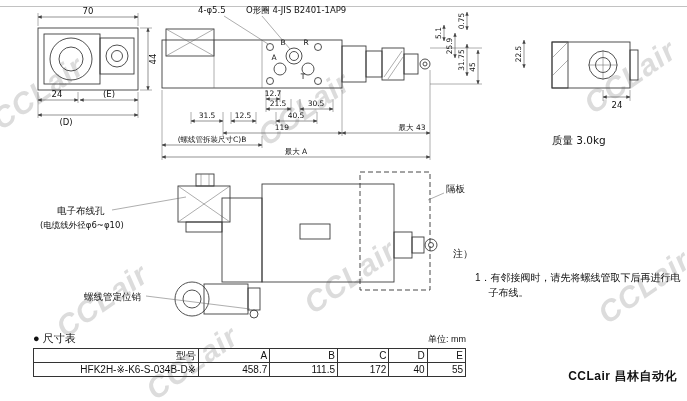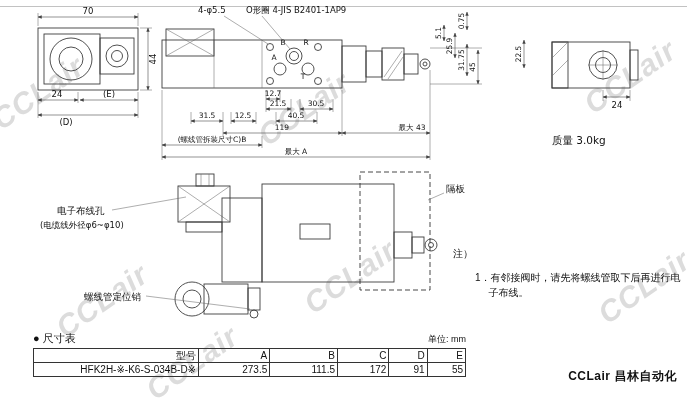--- a/index.html
+++ b/index.html
@@ -260,24 +260,24 @@
           <tr>
         <th class="c-model">型号</th>
         <th>A</th>
         <th>B</th>
         <th>C</th>
         <th>D</th>
         <th>E</th>
       </tr>
       <tr>
         <td>HFK2H-※-K6-S-034B-D※</td>
-        <td>273.5</td>
+        <td>458.7</td>
         <td>111.5</td>
         <td>172</td>
-        <td>91</td>
+        <td>40</td>
         <td>55</td>
       </tr>
     </tbody>
       </table>
   </div>
 
   <div class="brand">
     <span class="latin">CCLair</span><span class="cn">昌林自动化</span>
   </div>
 </div>

